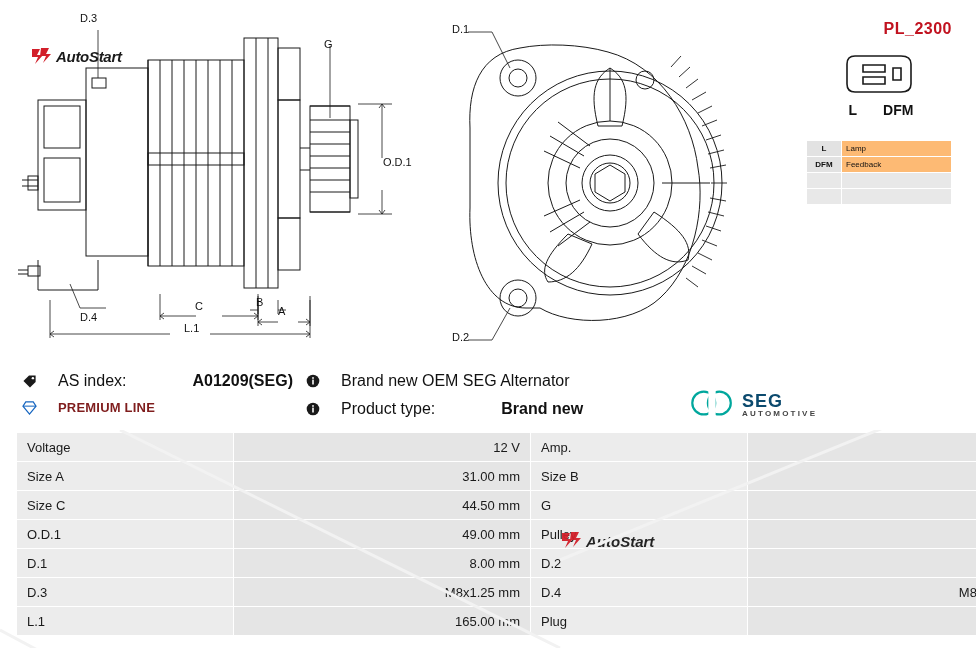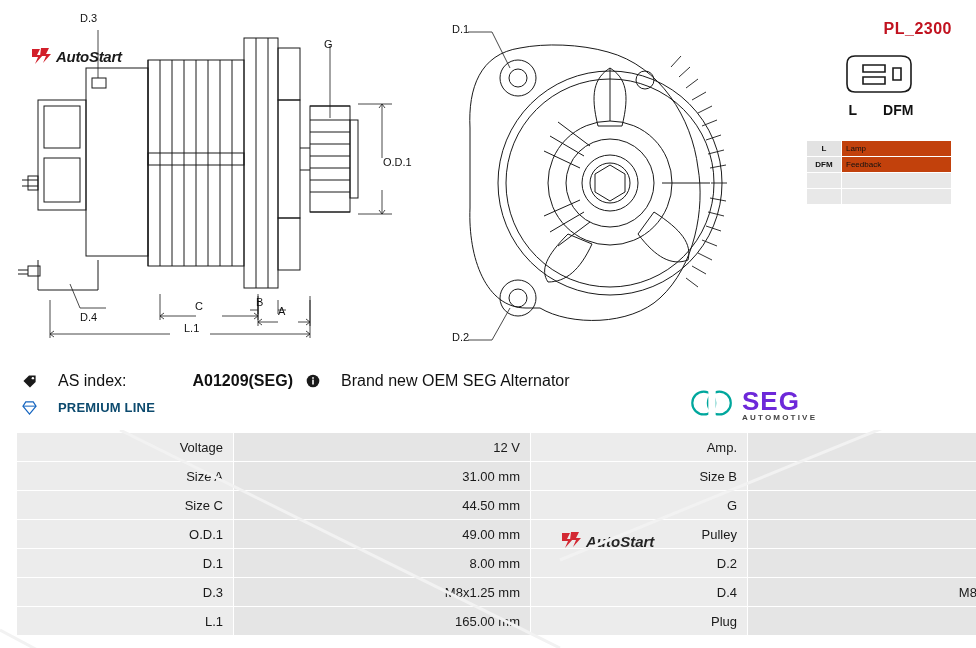--- a/index.html
+++ b/index.html
@@ -87,21 +87,21 @@
     padding: 2px 4px;
     background: #e8e8e8;
     height: 11px;
   }
   .pin-table td.k {
     width: 26px;
     text-align: center;
     font-weight: bold;
     background: #e2e2e2;
   }
-  .pin-table td.v { background: #c2410c; }
+  .pin-table td.v { background: #fdba74; }
   .pin-table tr.blank td { background: #e8e8e8; }
 
   
   .dim {
     position: absolute;
     font-size: 11px;
     color: #111;
     font-family: "Liberation Sans", sans-serif;
   }
 
@@ -123,39 +123,39 @@
   .r2 { top: 40px; }
   .ico {
     display: inline-flex;
     width: 15px;
     height: 15px;
     align-items: center;
     justify-content: center;
   }
   .bold { font-weight: bold; margin-left: 45px; }
   .premium {
-    color: #0c4a6e;
+    color: #7f1d1d;
     font-weight: bold;
     font-size: 13px;
     letter-spacing: 0.2px;
   }
   .seg-logo {
     position: absolute;
     left: 690px;
     top: 28px;
     display: flex;
     align-items: center;
     gap: 8px;
   }
   .seg-text { line-height: 1; }
   .seg-text .big {
-    font-size: 26px;
+    font-size: 18px;
     font-weight: bold;
     letter-spacing: 1px;
-    color: #6d28d9;
+    color: #0c4a6e;
   }
   .seg-text .small {
     font-size: 8px;
     letter-spacing: 2.2px;
     color: #444;
     font-weight: bold;
   }
 
   
   .spec-table {
@@ -165,21 +165,20 @@
     font-size: 13px;
     table-layout: fixed;
   }
   .spec-table td {
     height: 28px;
     border: 1px solid #ffffff;
     padding: 0 10px;
   }
   .spec-table td.label {
     background: #ececec;
-    text-align: right;
     width: 196px;
     color: #1a1a1a;
   }
   .spec-table td.value {
     background: #e5e5e5;
     text-align: right;
     width: 276px;
     color: #1a1a1a;
   }
   .watermark {
@@ -416,20 +415,31 @@
       <span class="ico">
         <svg width="14" height="14" viewBox="0 0 16 16">
             <circle cx="8" cy="8" r="7.2" fill="#1a1a1a"></circle>
             <rect x="7.1" y="6.4" width="1.8" height="5.6" fill="#fff"></rect>
             <rect x="7.1" y="3.6" width="1.8" height="1.9" fill="#fff"></rect>
           </svg>
       </span>
       <span>Brand new OEM SEG Alternator</span>
     </div>
 
+    <div class="info-cell c2 r2">
+      <span class="ico">
+        <svg width="14" height="14" viewBox="0 0 16 16">
+            <circle cx="8" cy="8" r="7.2" fill="#1a1a1a"></circle>
+            <rect x="7.1" y="6.4" width="1.8" height="5.6" fill="#fff"></rect>
+            <rect x="7.1" y="3.6" width="1.8" height="1.9" fill="#fff"></rect>
+          </svg>
+      </span>
+      <span>Product type:</span>
+      <span class="bold">Brand new</span>
+    </div>
 
 
     <div class="seg-logo">
       <span>
         <svg width="44" height="30" viewBox="0 0 48 32">
           <circle cx="15" cy="16" r="12.5" fill="none" stroke="#00a79d" stroke-width="2.4"></circle>
           <circle cx="32" cy="16" r="12.5" fill="none" stroke="#00a79d" stroke-width="2.4"></circle>
           <rect x="20" y="2" width="8" height="28" fill="#ffffff"></rect>
         </svg>
       </span>

